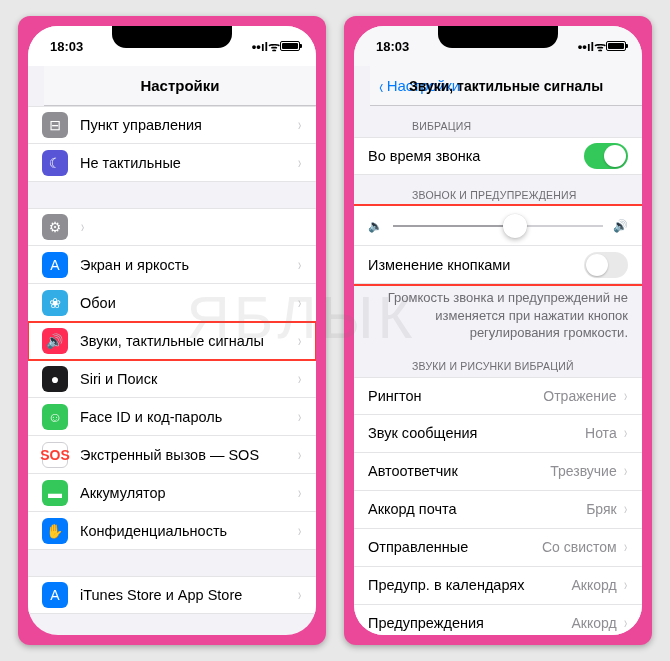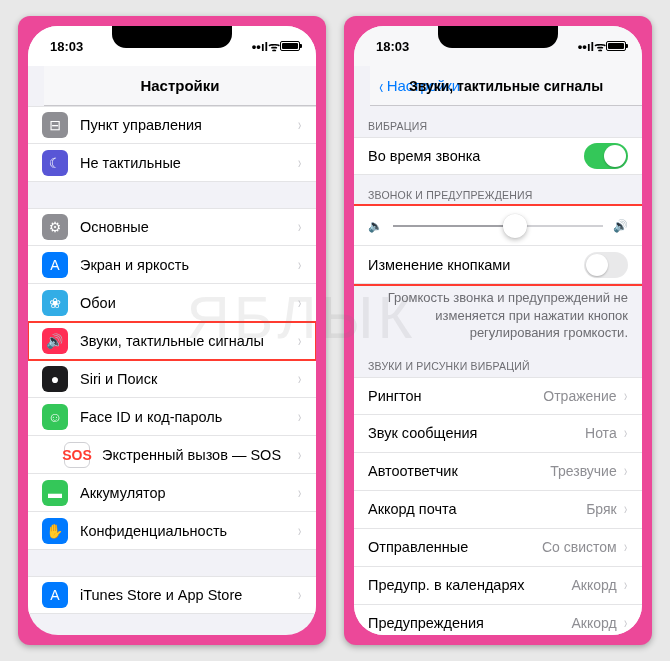--- a/index.html
+++ b/index.html
@@ -70,20 +70,21 @@
   .back-chevron {
     font-size: 20px; line-height: 1;
     transform: scaleX(.6);
   }
   .content { flex: 1; overflow-y: hidden; }
   .group-header {
     font-size: 10.5px; color: #6d6d72;
     padding: 14px 14px 5px;
     text-transform: uppercase;
     letter-spacing: .2px;
+    margin-left: 44px;
   }
   .group-footer {
     font-size: 13px; color: #6d6d72;
     padding: 5px 14px 4px;
     line-height: 1.35;
     text-align: right;
   }
   .row {
     background: #fff;
     display: flex; align-items: center;
@@ -156,21 +157,21 @@
   }
   .vol-icon { color: #8e8e93; font-size: 12px; }
   
   .bg-gray { background:#8e8e93; }
   .bg-purple { background:#5856d6; }
   .bg-blue { background:#007aff; }
   .bg-cyan { background:#32ade6; }
   .bg-pink { background:#ff2d55; }
   .bg-black { background:#1c1c1e; }
   .bg-green { background:#34c759; }
-  .bg-sos { background:#fff; color:#ff3b30 !important; border:.5px solid #d0d0d4; font-size:9px; font-weight:700;margin-left:22px;}
+  .bg-sos { background:#fff; color:#ff3b30 !important; border:.5px solid #d0d0d4; font-size:9px; font-weight:700;}
   .watermark {
     position: fixed;
     top: 48%; left: 45%;
     transform: translate(-50%,-50%);
     font-size: 60px;
     color: rgba(120,120,120,.12);
     font-weight: 300;
     letter-spacing: 4px;
     pointer-events: none;
     z-index: 100;
@@ -202,21 +203,20 @@
           <span class="chevron">›</span>
         </div>
         <div class="row">
           <span class="icon bg-purple">☾</span>
           <span class="label">Не тактильные</span>
           <span class="chevron">›</span>
         </div>
         <div class="spacer"></div>
         <div class="row first">
           <span class="icon bg-gray">⚙</span>
-          <span class="label">Основные</span>
           <span class="chevron">›</span>
         </div>
         <div class="row">
           <span class="icon bg-blue">A</span>
           <span class="label">Экран и яркость</span>
           <span class="chevron">›</span>
         </div>
         <div class="row">
           <span class="icon bg-cyan">❀</span>
           <span class="label">Обои</span>

